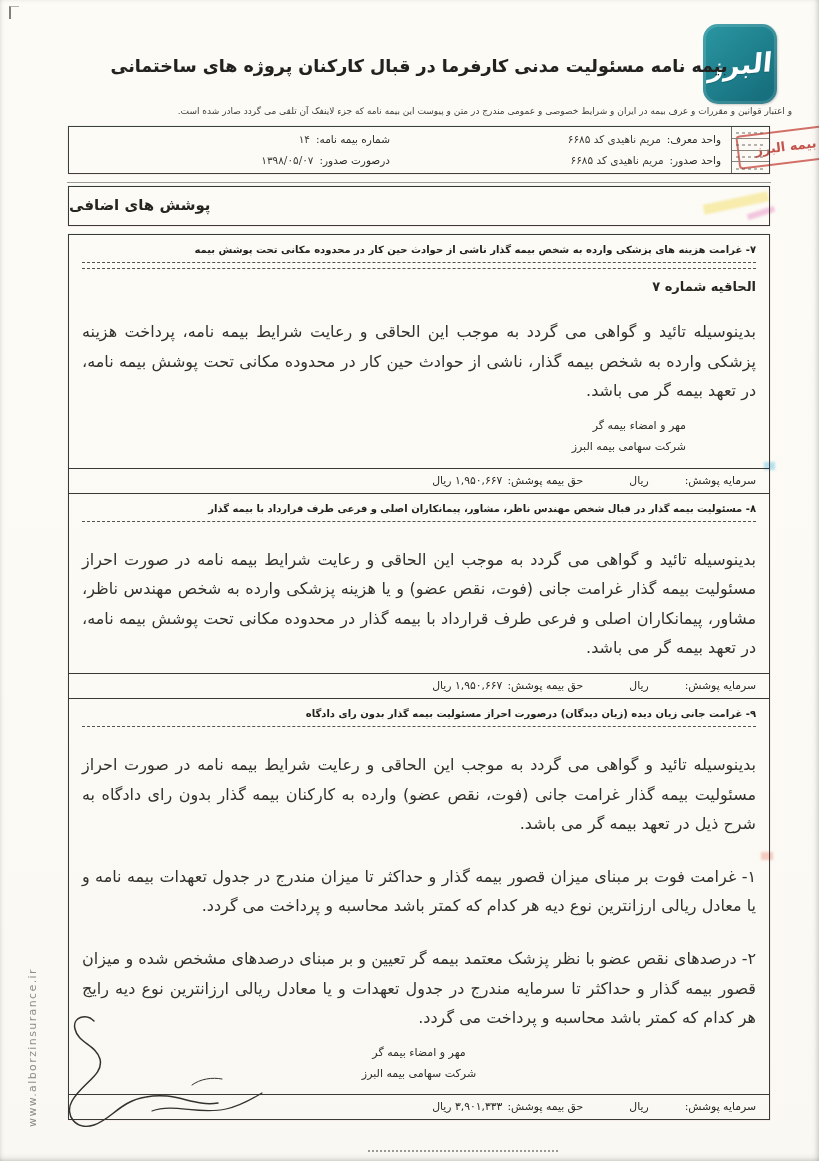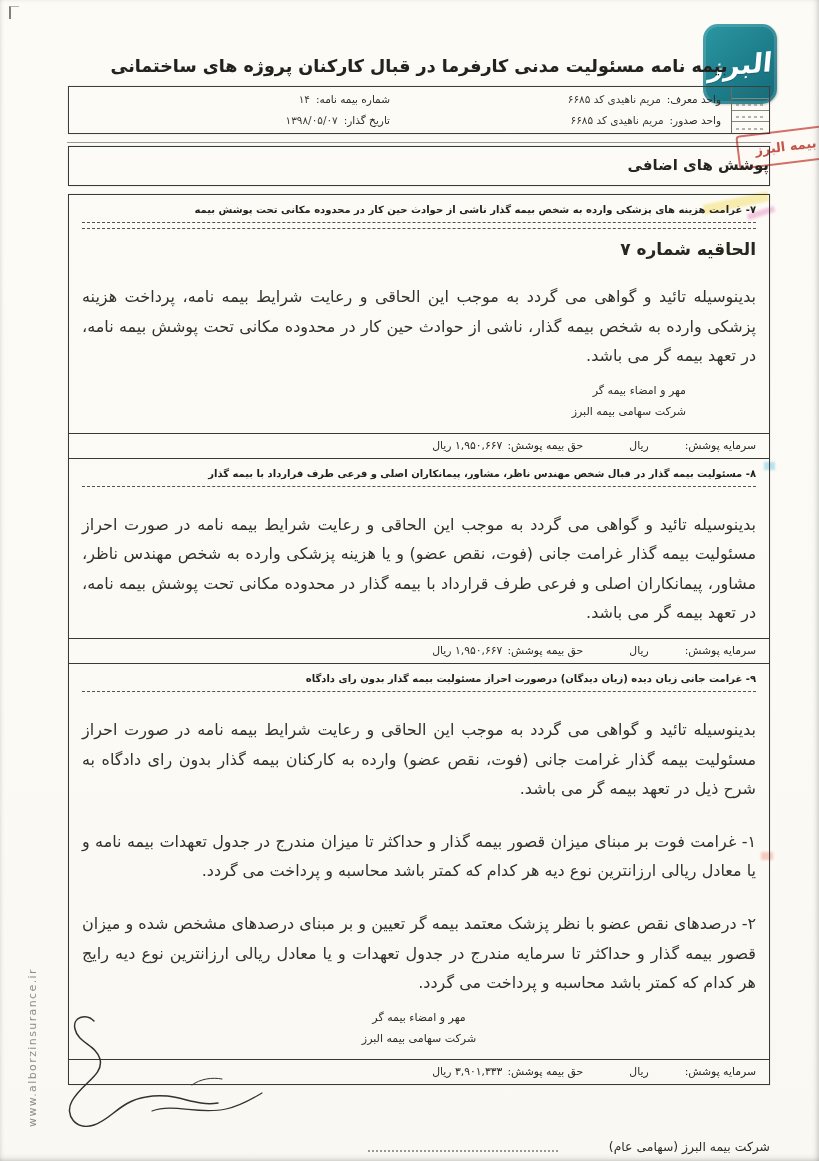--- a/index.html
+++ b/index.html
@@ -50,34 +50,34 @@
   .mini-row::after { content:""; position:absolute; top:50%; right:4px; left:4px; height:2px;
     background:repeating-linear-gradient(90deg, rgba(95,92,84,.45) 0 3px, transparent 3px 6px); }
   .it-col { padding:6px 10px 7px; display:flex; flex-direction:column; justify-content:space-between;
     font-size:10.5px; }
   .it-row { display:flex; gap:6px; white-space:nowrap; }
   .it-label { color:#2f2d29; }
   .it-value { color:#3a3833; }
 
   
   .section-box { margin-top:12px; border:1.8px solid #3a3834; padding:9px 0 11px;
-    text-align:right; position:relative;
+    text-align:left; position:relative;
     box-shadow:.5px .5px 0 rgba(190,0,130,.12), -.5px -.5px 0 rgba(0,160,200,.12); }
   .section-box::before { content:""; position:absolute; top:-5px; left:-2px; right:-2px;
     border-top:1px solid rgba(62,60,55,.5); }
   .section-title { font-size:15px; font-weight:bold; color:#26251f; }
 
   
   .content-box { margin-top:8px; border:1.7px solid #3b3935;
     box-shadow:.5px .5px 0 rgba(190,0,130,.1), -.5px -.5px 0 rgba(0,160,200,.1); }
   .clause { padding:9px 13px 10px; }
   .clause-title { font-size:10px; font-weight:bold; color:#23221e; }
   .dash-sep { border-top:1.5px dashed #565249; margin-top:7px; }
   .dash-sep + .dash-sep { margin-top:5px; }
-  .endorsement { margin-top:10px; font-size:17px; font-weight:bold; color:#28271f; }
+  .endorsement { margin-top:10px; font-size:13px; font-weight:bold; color:#28271f; }
   .para { margin-top:23px; font-size:16px; line-height:1.85; text-align:justify; color:#34322c; }
   .seal { margin-top:10px; font-size:11px; line-height:1.9; color:#2e2d27; }
   .seal.right-indent { padding-right:70px; }
   .seal.centered { text-align:center; }
 
   .premium-strip { border-top:1.7px solid #3b3935; border-bottom:1.7px solid #3b3935;
     padding:5px 13px 6px; display:flex; align-items:baseline; gap:46px; font-size:10.8px; color:#2c2a25; }
   .premium-strip:last-child { border-bottom:none; }
   .blank-gap { display:inline-block; width:36px; }
   .prem-group span + span { margin-right:5px; }
@@ -120,20 +120,21 @@
 
   <div class="af af-yellow"></div>
   <div class="af af-magenta"></div>
   <div class="af af-cyan"></div>
   <div class="af af-red"></div>
 
   <div class="content">
 
     <h1 class="title">بیمه نامه مسئولیت مدنی کارفرما در قبال کارکنان پروژه های ساختمانی</h1>
 
+    <div class="fine-print">و اعتبار قوانین و مقررات و عرف بیمه در ایران و شرایط خصوصی و عمومی مندرج در متن و پیوست این بیمه نامه که جزء لاینفک آن تلقی می گردد صادر شده است.</div>
 
     <div class="info-table">
       <div class="it-mini">
         <div class="mini-row"></div>
         <div class="mini-row"></div>
         <div class="mini-row"></div>
         <div class="mini-row"></div>
       </div>
       <div class="it-col">
         <div class="it-row">
@@ -144,21 +145,21 @@
           <span class="it-label">واحد صدور:</span>
           <span class="it-value">مریم ناهیدی کد ۶۶۸۵</span>
         </div>
       </div>
       <div class="it-col">
         <div class="it-row">
           <span class="it-label">شماره بیمه نامه:</span>
           <span class="it-value">۱۴</span>
         </div>
         <div class="it-row">
-          <span class="it-label">تاریخ گذار:</span>
+          <span class="it-label">درصورت صدور:</span>
           <span class="it-value">۱۳۹۸/۰۵/۰۷</span>
         </div>
       </div>
     </div>
 
     <div class="section-box">
       <div class="section-title">پوشش های اضافی</div>
     </div>
 
     <div class="content-box">

